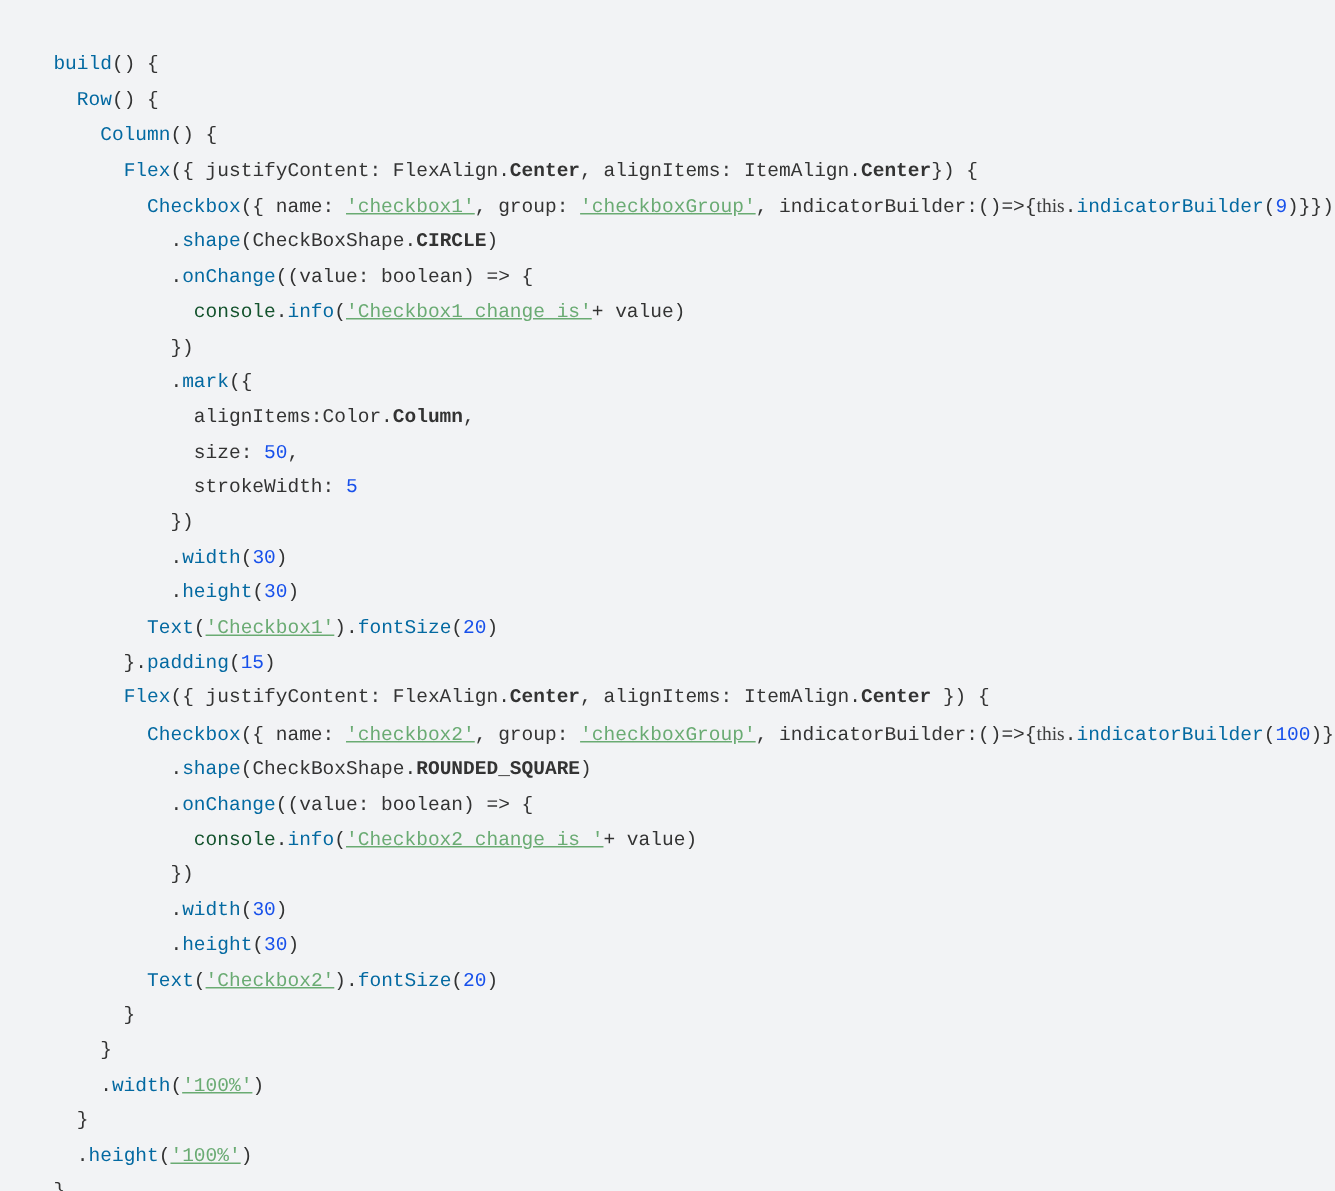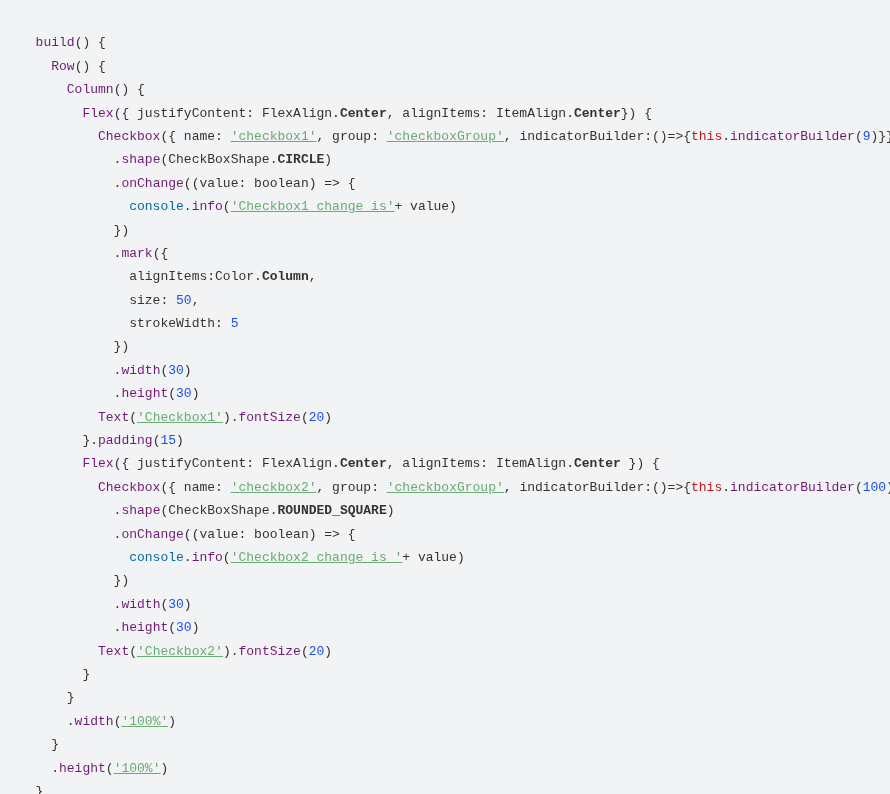--- a/index.html
+++ b/index.html
@@ -9,28 +9,28 @@
     font-family: Consolas, "Courier New", monospace;
     font-size: 13px;
     line-height: 1.8;
     color: #333;
   }
   .code-container {
     padding: 8px 4px 8px 20px;
     white-space: pre;
     overflow-x: auto;
   }
-  .tok-func    { color: #701a75; }   
+  .tok-func    { color: #0369a1; }   
   .tok-obj     { color: #333333; text-align: center; }   
   .tok-type    { color: #333333; margin-top: 16px; }   
   .tok-enum    { color: #333333; font-weight: bold; }   
-  .tok-kw      { color: #b91c1c; }   
+  .tok-kw      { color: #404040; font-family: Liberation Serif, serif; }   
   .tok-num     { color: #1750eb; }   
   .tok-str2    { color: #6aab73; text-decoration: underline; }   
-  .tok-console { color: #0369a1; font-family: Liberation Mono, monospace; }
+  .tok-console { color: #14532d; font-family: Liberation Mono, monospace; }
 </style>
 </head>
 <body>
 
 <div class="code-container">
 <span>  <span class="tok-func">build</span>() {</span>
 <span>    <span class="tok-func">Row</span>() {</span>
 <span>      <span class="tok-func">Column</span>() {</span>
 <span>        <span class="tok-func">Flex</span>({ <span class="tok-obj">justifyContent</span>: <span class="tok-type">FlexAlign</span>.<span class="tok-enum">Center</span>, <span class="tok-obj">alignItems</span>: <span class="tok-type">ItemAlign</span>.<span class="tok-enum">Center</span>}) {</span>
 <span>          <span class="tok-func">Checkbox</span>({ <span class="tok-obj">name</span>: <span class="tok-str2">'checkbox1'</span>, <span class="tok-obj">group</span>: <span class="tok-str2">'checkboxGroup'</span>, <span class="tok-obj">indicatorBuilder</span>:()=&gt;{<span class="tok-kw">this</span>.<span class="tok-func">indicatorBuilder</span>(<span class="tok-num">9</span>)}})</span>

